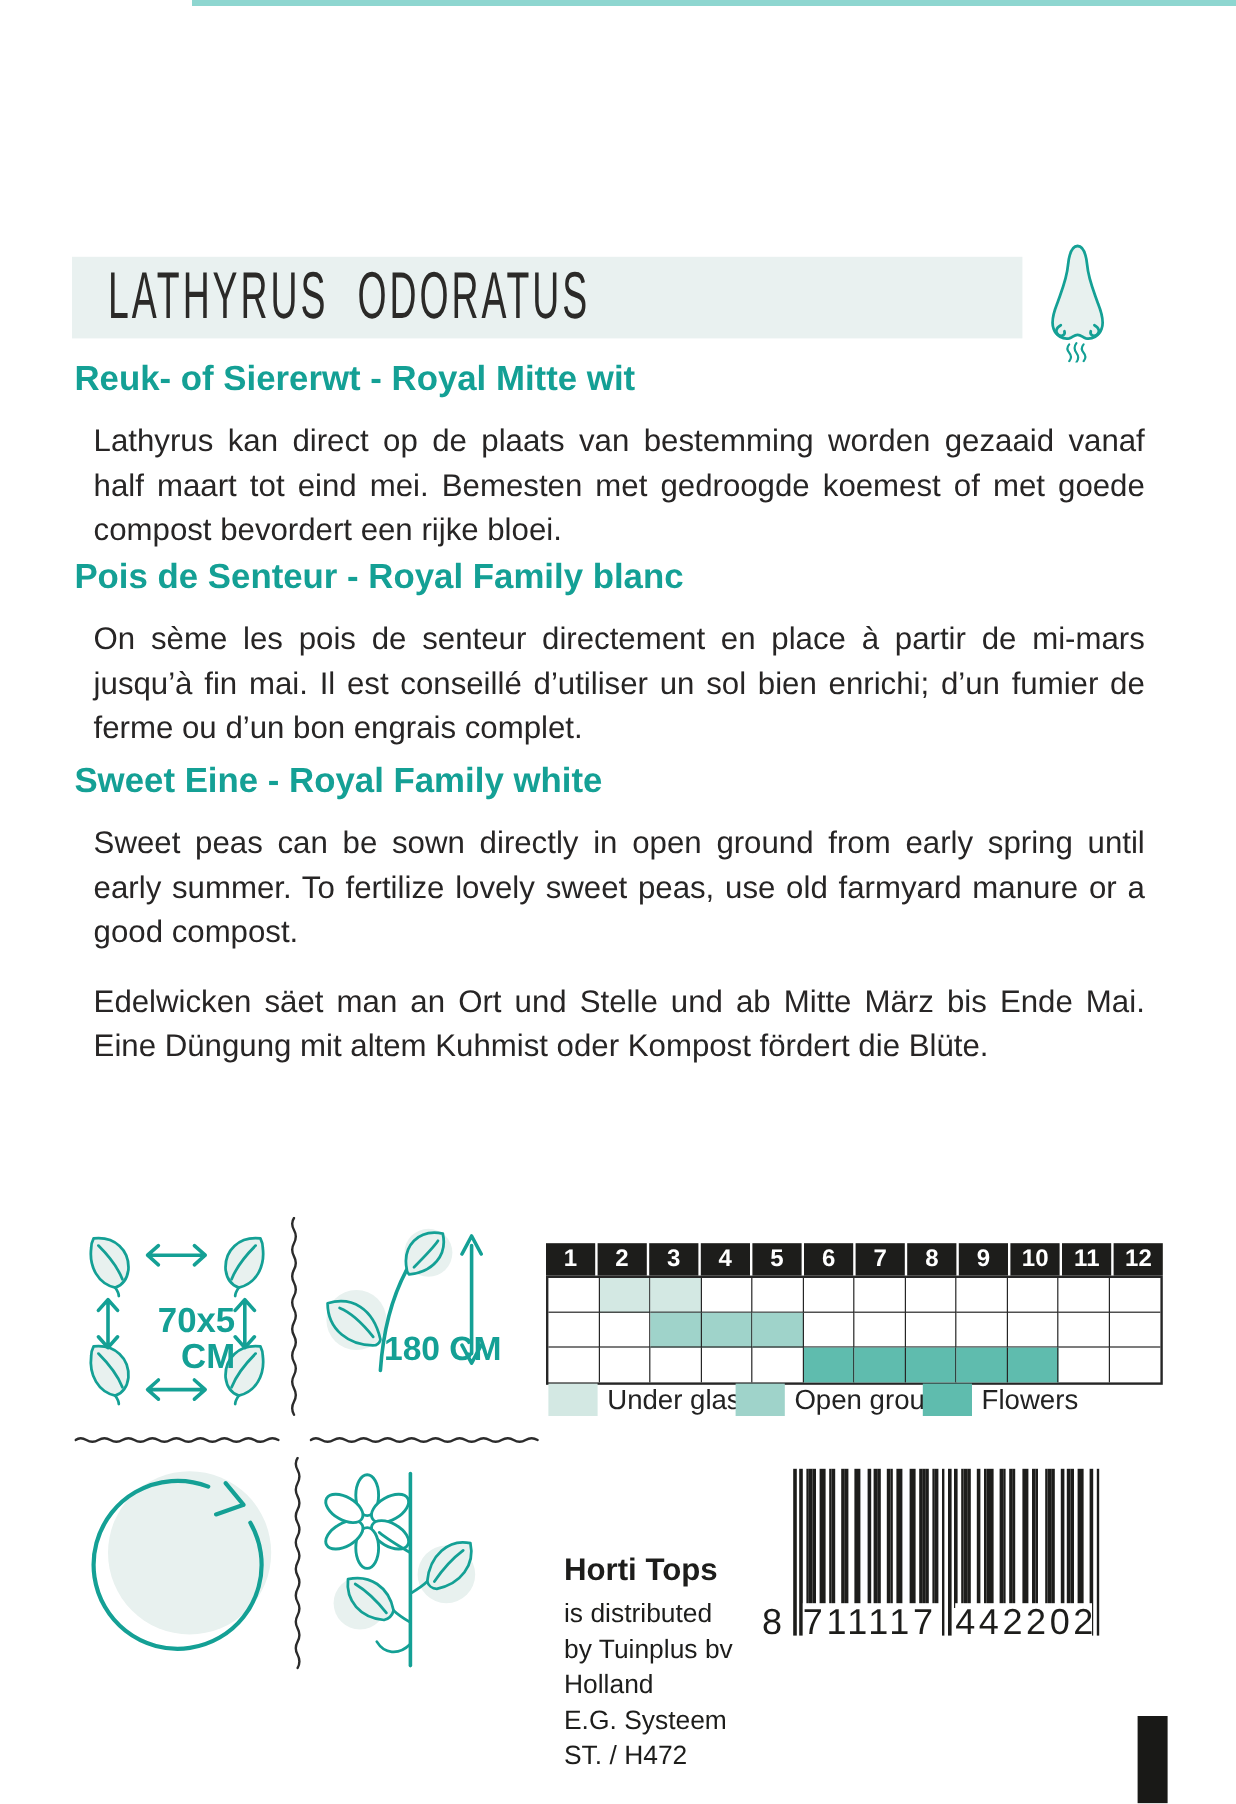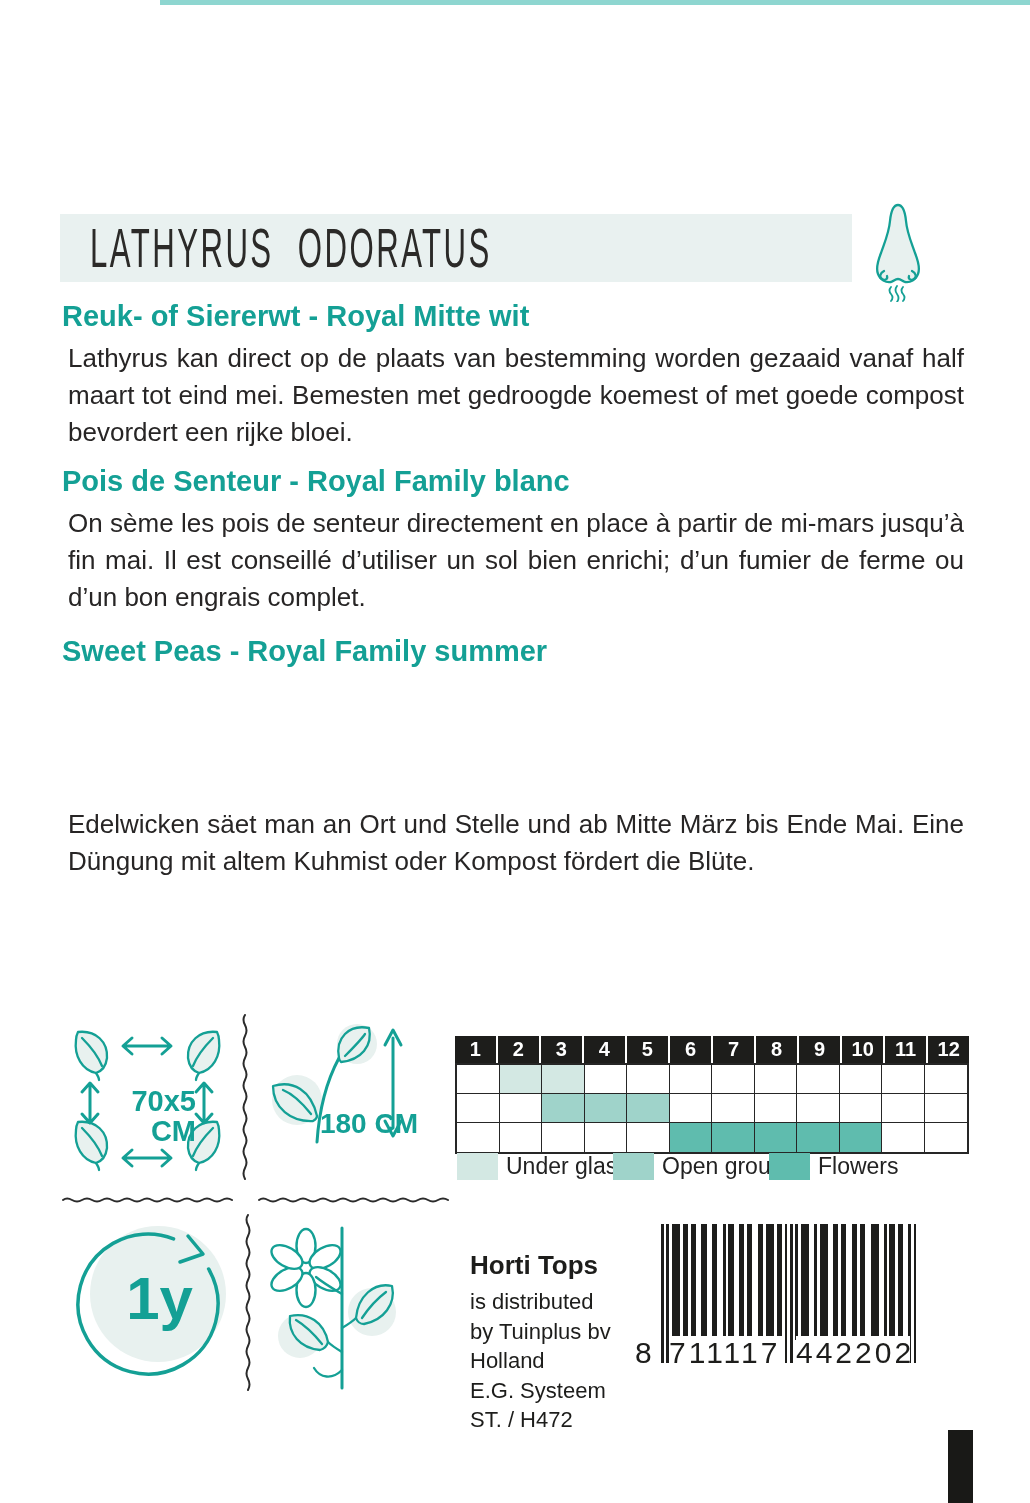--- a/index.html
+++ b/index.html
@@ -23,21 +23,21 @@
 
   .icon-svg{position:absolute;}
   .ic{stroke:var(--accent);fill:none;stroke-width:3;stroke-linecap:round;stroke-linejoin:round;}
   .ic-thin{stroke:var(--accent);fill:none;stroke-width:2.3;stroke-linecap:round;stroke-linejoin:round;}
   .blob{fill:var(--leaf_fill);stroke:none;}
   .leaffill{fill:var(--leaf_fill);}
   .petal{fill:#ffffff;stroke:var(--accent);stroke-width:2.4;}
 
   .sec{position:absolute;left:62px;width:908px;}
   .sec h2{margin:0 0 7px 0;font-size:29px;font-weight:700;color:var(--accent);}
-  .sec p{margin:6px;font-size:26px;line-height:37px;color:var(--ink);text-align:justify;text-align-last:left;}
+  .sec p{margin:16px;font-size:26px;line-height:37px;color:var(--ink);text-align:justify;text-align-last:left;}
   #sec1{top:300px}#sec2{top:465px}#sec3{top:635px}#sec4{top:800px}
 
   .wave path{stroke:#2b2b2b;stroke-width:2;fill:none;stroke-linecap:round;}
   #hw1{left:62px;top:1196px}#hw2{left:258px;top:1196px}
   #vw1{left:241px;top:1014px}#vw2{left:244px;top:1214px}
 
   .teal-label{position:absolute;color:var(--accent);font-weight:700;text-align:right;}
   #spacing-label{left:96px;top:1086px;width:100px;font-size:29px;line-height:30px;}
   #height-label{left:268px;top:1108px;width:150px;font-size:28px;}
   #cycle-label{left:103px;top:1264px;width:90px;font-size:60px;}
@@ -53,21 +53,21 @@
   .cal-cell:nth-child(12n){border-right:none;}
   .cal-cell:nth-child(n+25){border-bottom:none;}
 
   #legend{position:absolute;left:455px;top:1153px;width:520px;height:30px;}
   .legend-item{position:absolute;display:flex;align-items:center;gap:8px;}
   .legend-item.li0{left:2px}.legend-item.li1{left:158px}.legend-item.li2{left:314px}
   .legend-swatch{width:41px;height:27px;display:inline-block;}
   .legend-label{font-size:23px;color:#222;}
 
   
-  #distributor{position:absolute;left:470px;top:1250px;width:180px;color:var(--black);}
+  #distributor{position:absolute;left:470px;top:1293px;width:180px;color:var(--black);}
   .horti-name{font-size:26px;font-weight:700;margin-bottom:6px;}
   .horti-line{font-size:22px;line-height:29.5px;}
 
   
   #barcode{position:absolute;left:661px;top:1224px;width:257px;height:146px;}
   .bars{display:flex;align-items:flex-start;height:140px;}
   .module{width:2.7px;height:116px;}
   .module.black{background:var(--black);}
   .module.guard{height:139px;}
   .bc-digits{position:absolute;top:110px;left:0;width:100%;height:36px;font-size:30px;color:var(--black);}
@@ -99,21 +99,22 @@
 
   <div class="sec" id="sec1">
     <h2>Reuk- of Siererwt - Royal Mitte wit</h2>
     <p>Lathyrus kan direct op de plaats van bestemming worden gezaaid vanaf half maart tot eind mei. Bemesten met gedroogde koemest of met goede compost bevordert een rijke bloei.</p>
   </div>
   <div class="sec" id="sec2">
     <h2>Pois de Senteur - Royal Family blanc</h2>
     <p>On sème les pois de senteur directement en place à partir de mi-mars jusqu’à fin mai. Il est conseillé d’utiliser un sol bien enrichi; d’un fumier de ferme ou d’un bon engrais complet.</p>
   </div>
   <div class="sec" id="sec3">
-    <h2>Sweet Peas - Royal Family summer</h2>
+    <h2>Sweet Eine - Royal Family white</h2>
+    <p>Sweet peas can be sown directly in open ground from early spring until early summer. To fertilize lovely sweet peas, use old farmyard manure or a good compost.</p>
   </div>
   <div class="sec" id="sec4">
     <p>Edelwicken säet man an Ort und Stelle und ab Mitte März bis Ende Mai. Eine Düngung mit altem Kuhmist oder Kompost fördert die Blüte.</p>
   </div>
 
   <svg width="0" height="0" style="position:absolute">
     <defs>
       <g id="leaf">
         <path class="ic-thin leaffill" d="M4,2 C22,0 34,12 33,28 C32,36 28,41 22,43 C8,40 0,26 2,10 C2,7 3,4 4,2 Z"></path>
         <path class="ic-thin" d="M8,8 C16,16 24,26 28,36"></path>
@@ -160,21 +161,20 @@
     </svg>
   <svg class="wave icon-svg" id="vw2" width="10" height="178" viewBox="0 0 10 178">
       <path d="M 4 1 Q 1 5.5 4 11 Q 7 16.5 4 22 Q 1 27.5 4 33 Q 7 38.5 4 44 Q 1 49.5 4 55 Q 7 60.5 4 66 Q 1 71.5 4 77 Q 7 82.5 4 88 Q 1 93.5 4 99 Q 7 104.5 4 110 Q 1 115.5 4 121 Q 7 126.5 4 132 Q 1 137.5 4 143 Q 7 148.5 4 154 Q 1 159.5 4 165 Q 7 170.5 4 176"></path>
     </svg>
 
   <svg class="icon-svg" style="left:64px;top:1222px" width="170" height="164" viewBox="0 0 170 164">
     <circle class="blob" cx="94" cy="72" r="68"></circle>
     <circle cx="84" cy="82" r="70" fill="none" stroke="var(--accent)" stroke-width="3.5" stroke-dasharray="392 48" transform="rotate(-30 84 82)" stroke-linecap="round"></circle>
     <path class="ic" style="stroke-width:3.5" d="M124,14 L139,32 L116,40"></path>
   </svg>
-  <div class="teal-label" id="cycle-label">1y</div>
 
   <svg class="icon-svg" style="left:266px;top:1220px" width="140" height="180" viewBox="0 0 140 180">
     <circle class="blob" cx="106" cy="92" r="24"></circle>
     <circle class="blob" cx="34" cy="116" r="22"></circle>
     <path class="ic" d="M76,8 L76,168"></path>
     <ellipse class="petal" cx="40" cy="26" rx="9.5" ry="17"></ellipse>
     <ellipse class="petal" cx="40" cy="26" rx="9.5" ry="17" transform="rotate(60 40 48)"></ellipse>
     <ellipse class="petal" cx="40" cy="26" rx="9.5" ry="17" transform="rotate(120 40 48)"></ellipse>
     <ellipse class="petal" cx="40" cy="26" rx="9.5" ry="17" transform="rotate(180 40 48)"></ellipse>
     <ellipse class="petal" cx="40" cy="26" rx="9.5" ry="17" transform="rotate(240 40 48)"></ellipse>

